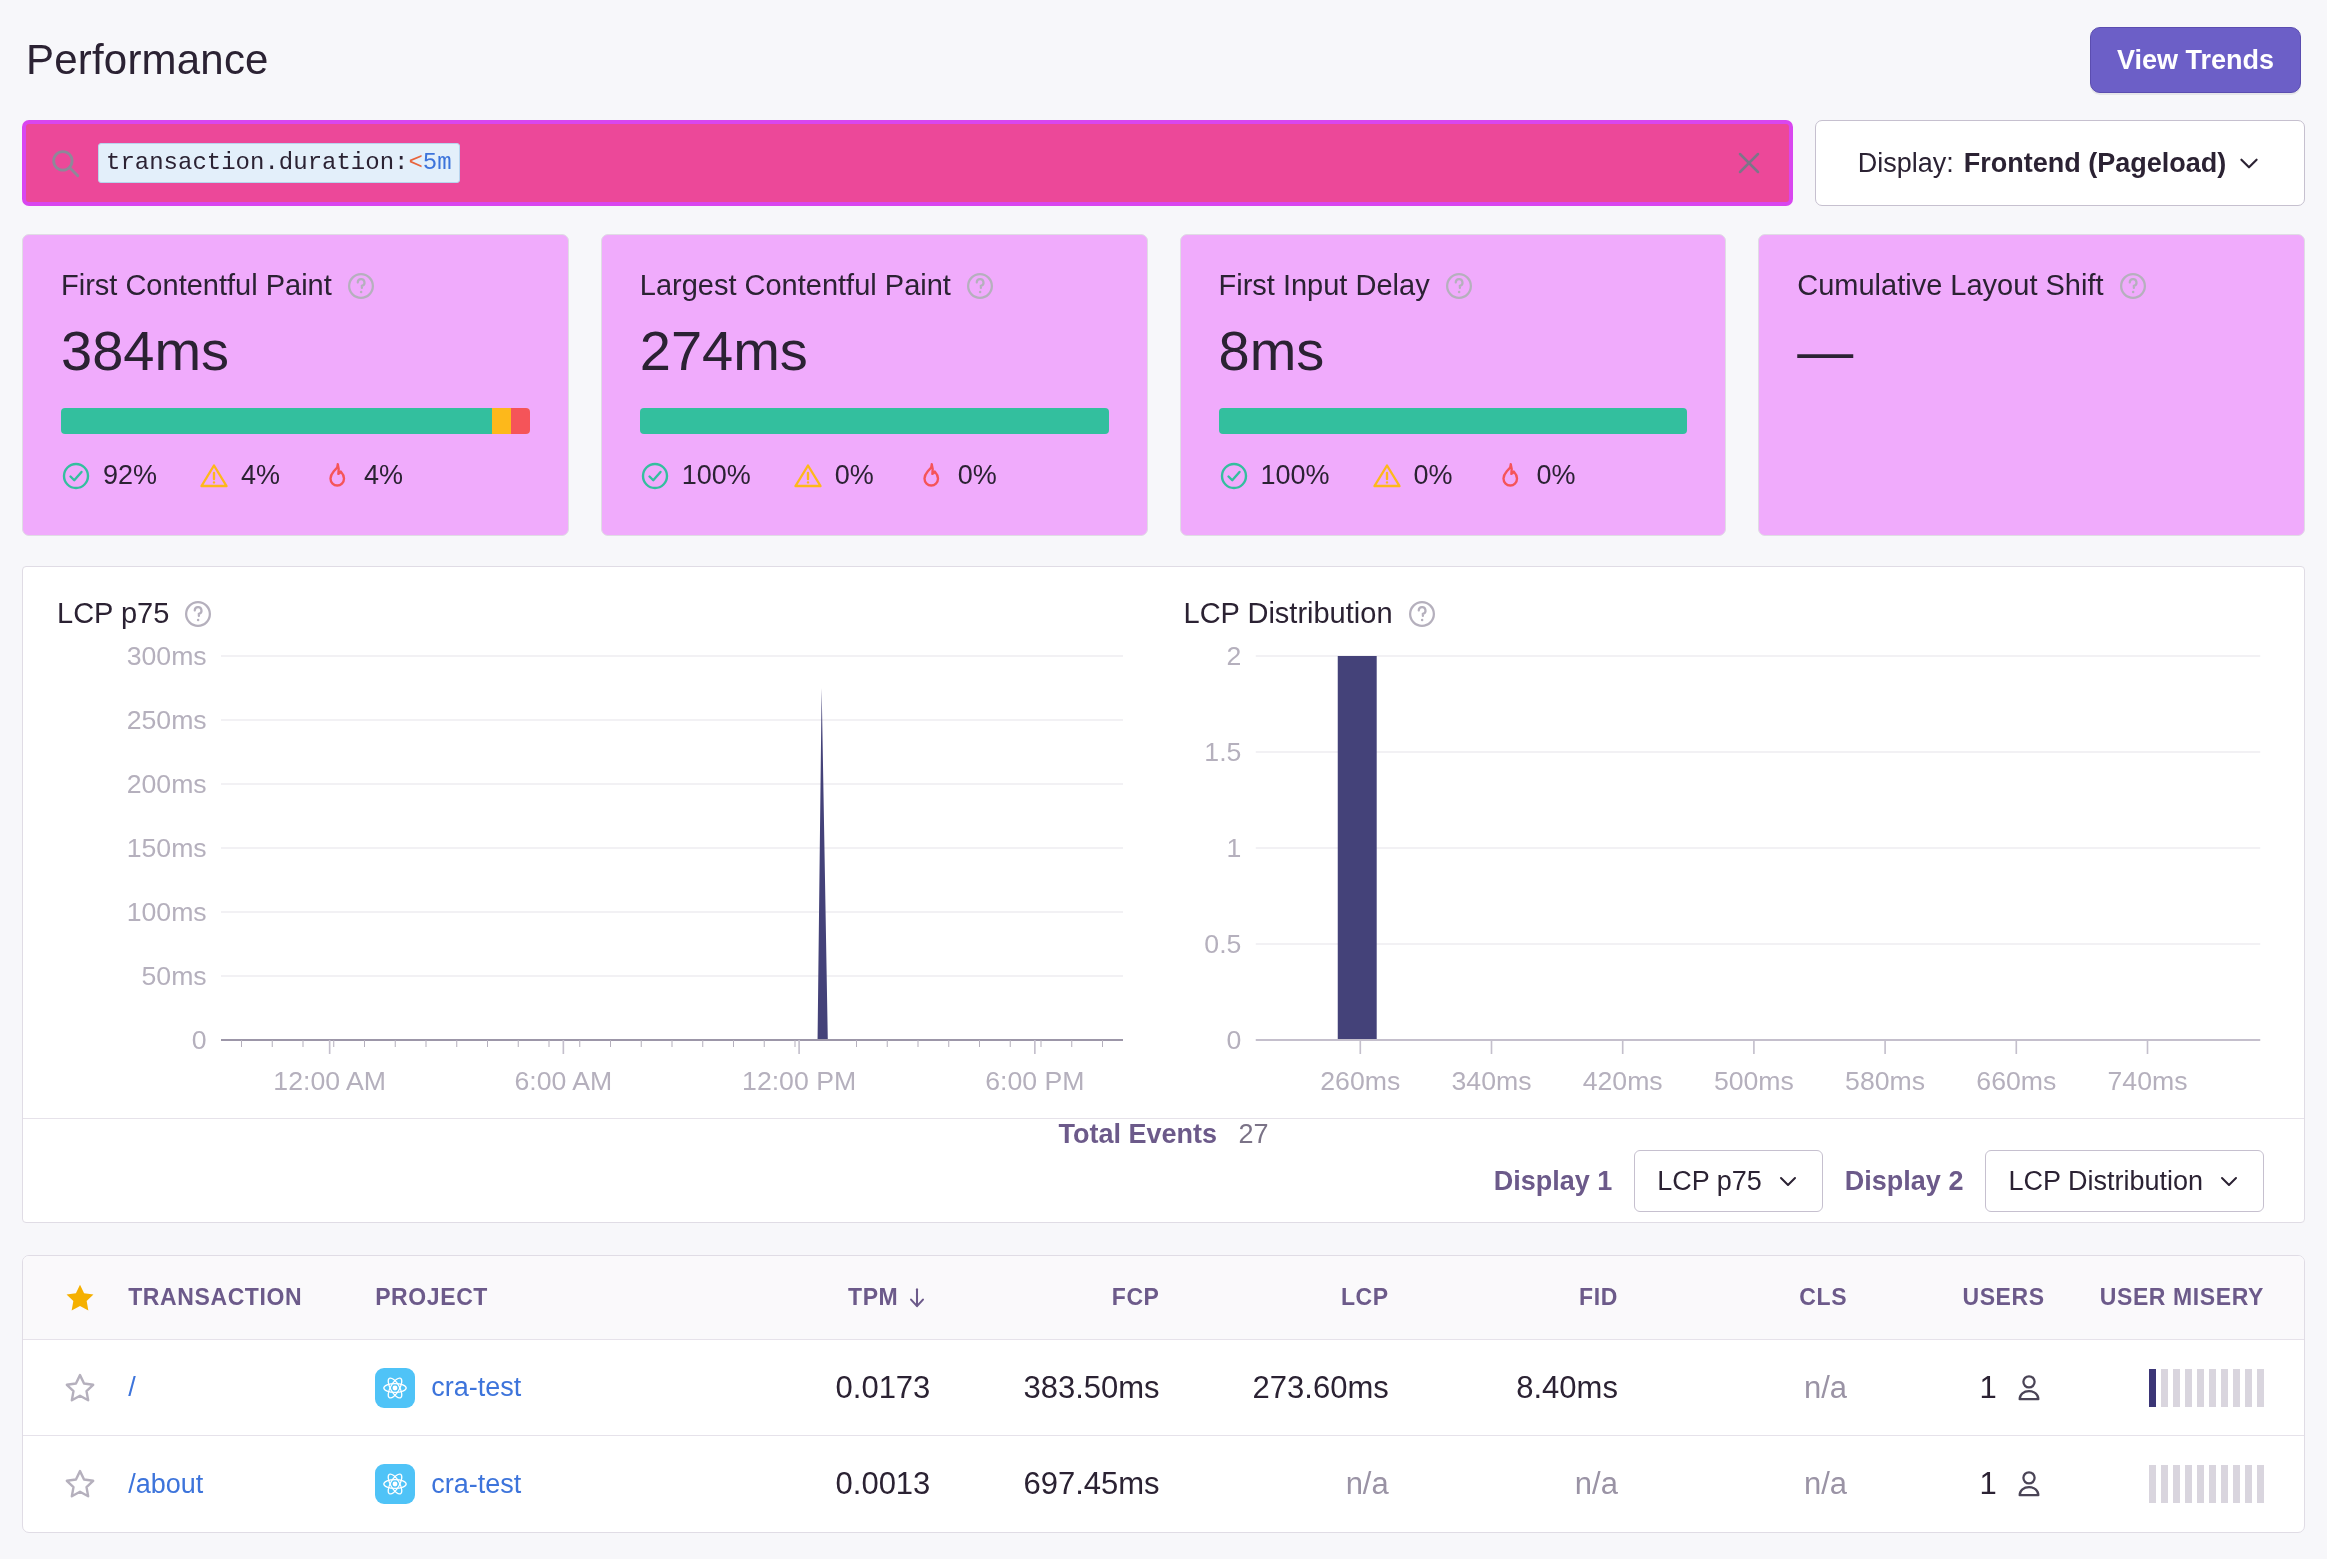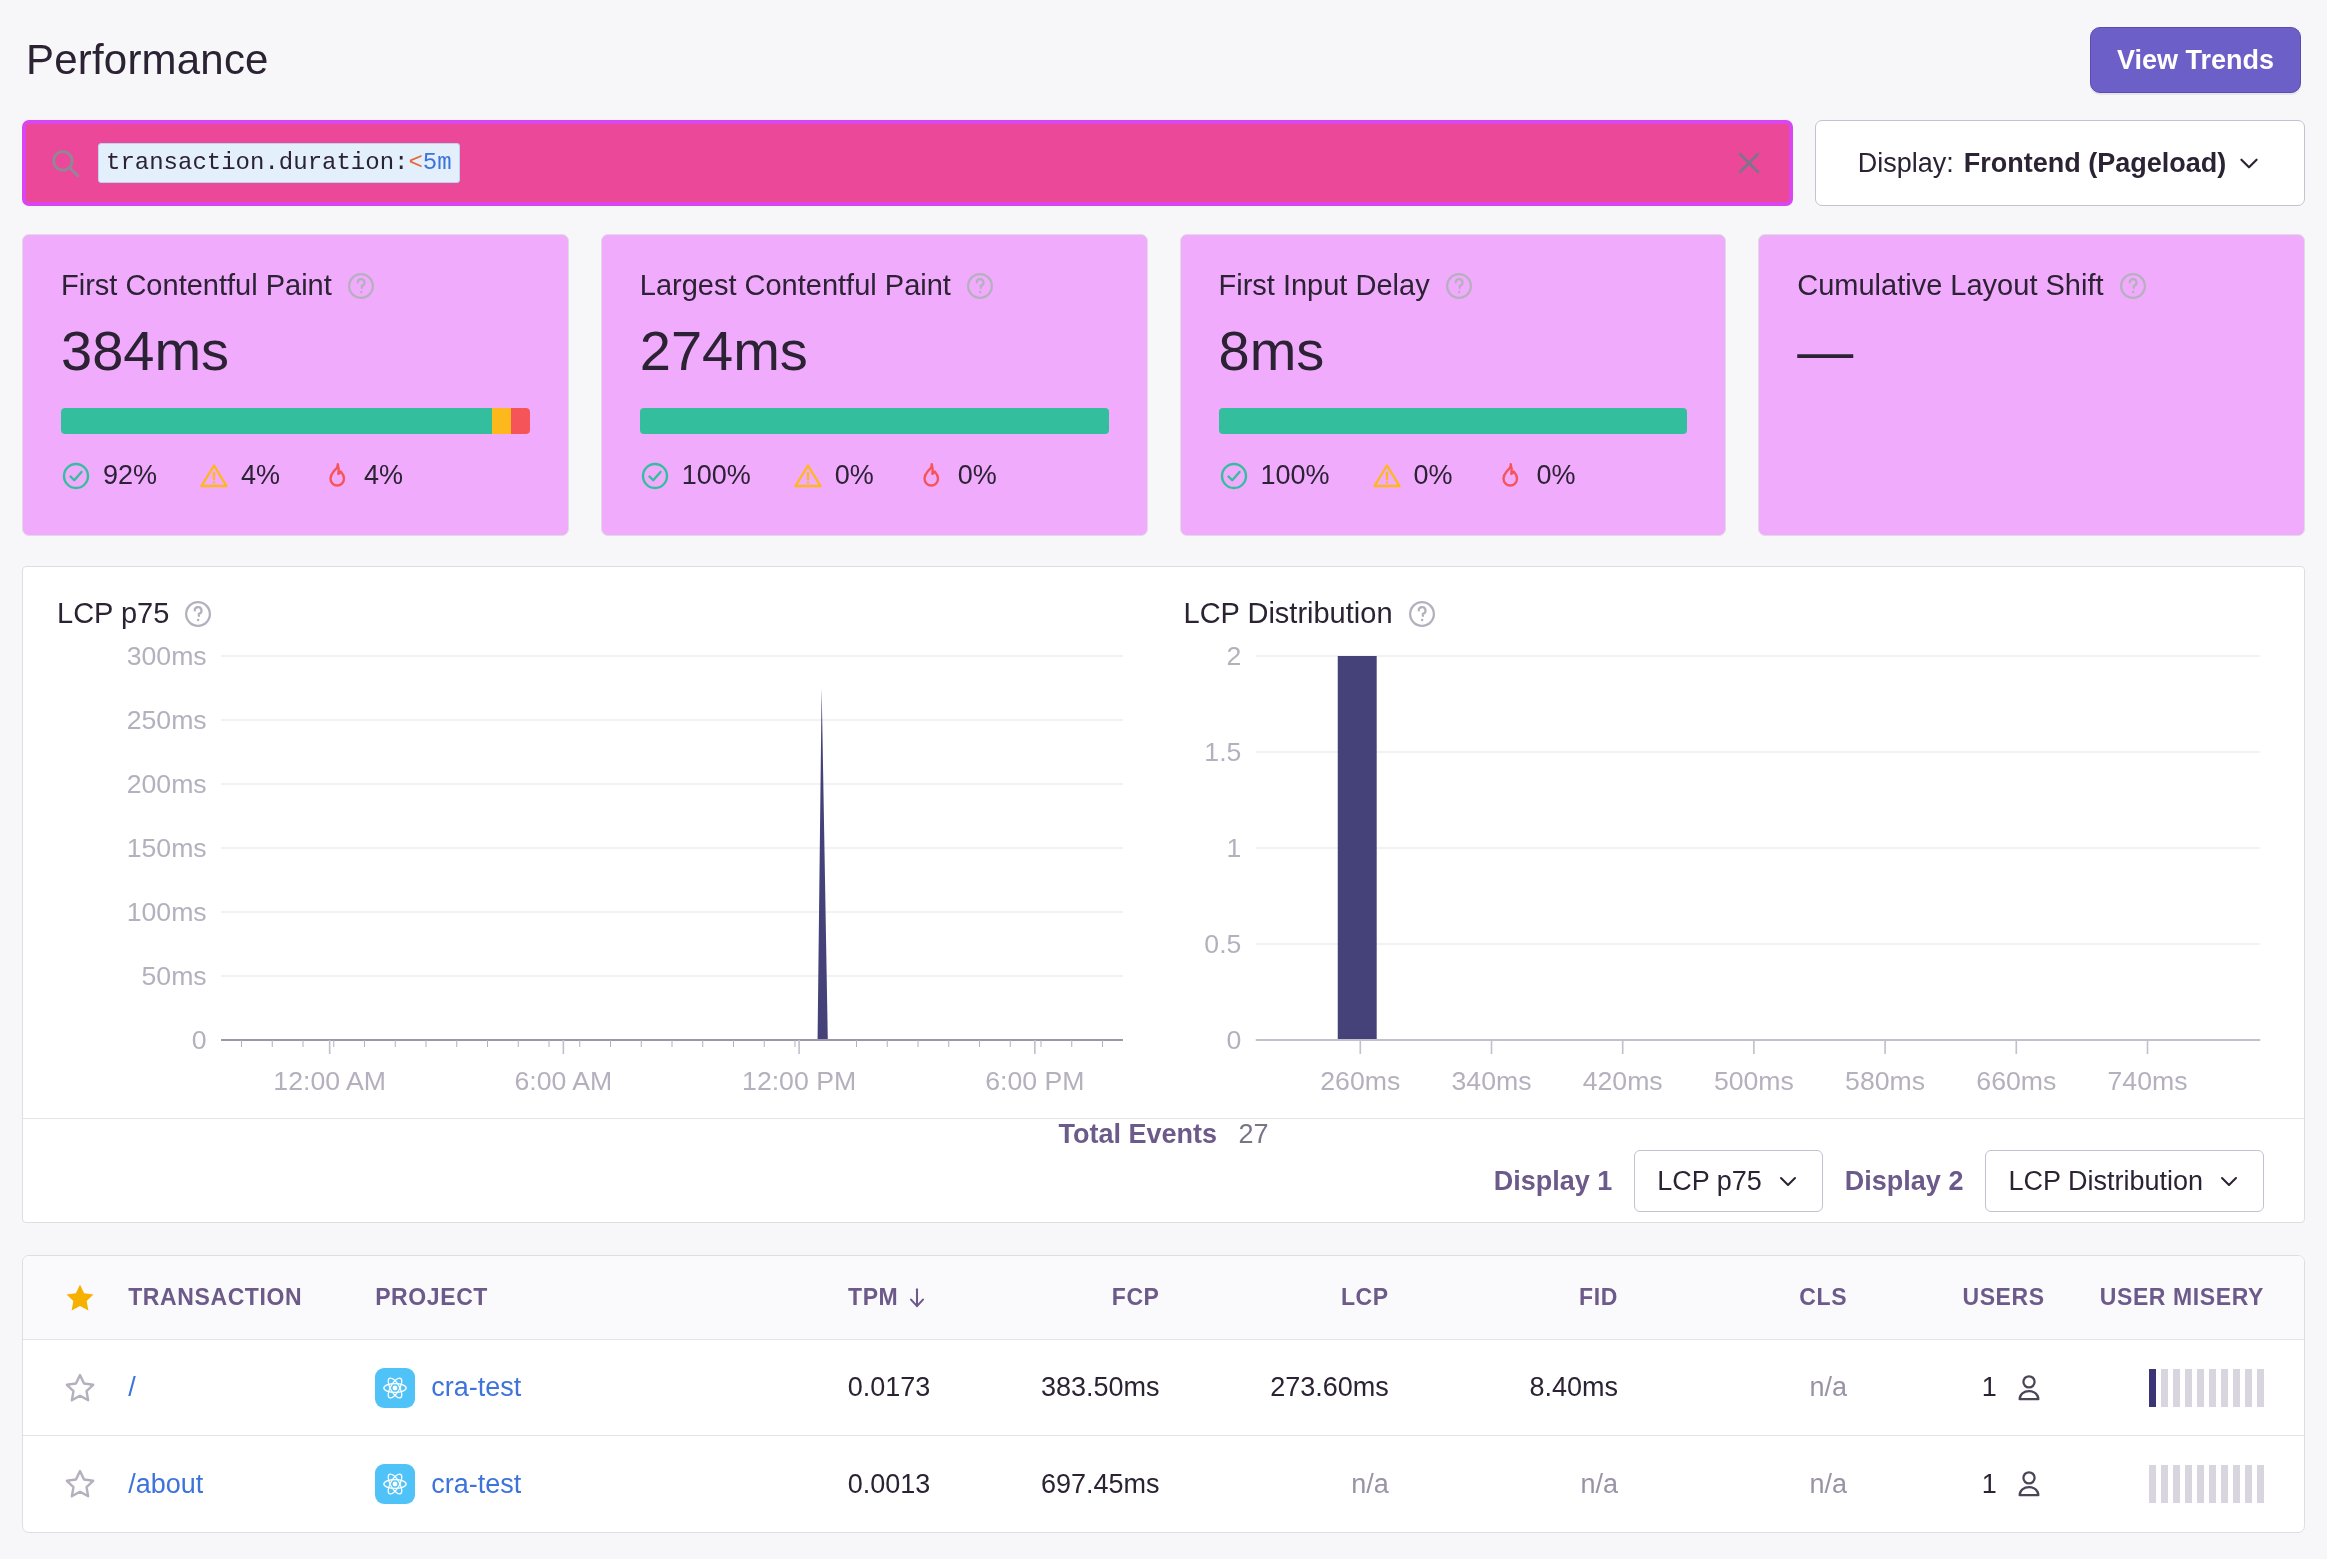--- a/index.html
+++ b/index.html
@@ -111,21 +111,21 @@
   .t-body .t-row:last-child { border-bottom: none; }
   .cell { display: flex; align-items: center; }
   .c-star   { width: 66px; }
   .c-trans  { width: 250px; }
   .c-proj   { width: 330px; }
   .c-num    { width: 232px; justify-content: flex-end; }
   .c-users  { width: 200px; justify-content: flex-end; gap: 16px; }
   .c-misery { width: 222px; justify-content: flex-end; }
   .c-trans.cell, .c-proj.cell { justify-content: flex-start; }
   .link { color: #3d74db; font-size: 27px; text-decoration: none; cursor: pointer; }
-  .num { font-size: 27px; color: #2b2233; text-align: right; }
+  .num { font-size: 31px; color: #2b2233; text-align: right; }
   .num.na { color: #9a93a5; }
   .proj-badge {
     width: 40px; height: 40px; border-radius: 9px; background: #4fc3f7;
     display: flex; align-items: center; justify-content: center; margin-right: 16px; flex: none;
   }
   .star-icon { width: 34px; height: 34px; cursor: pointer; }
   .user-icon { width: 32px; height: 32px; }
   .misery-bars { display: flex; gap: 5px; align-items: center; }
   .misery-bars i { display: block; width: 7px; height: 38px; background: #d9d5de; }
   .misery-bars i.on { background: #3b3576; }

